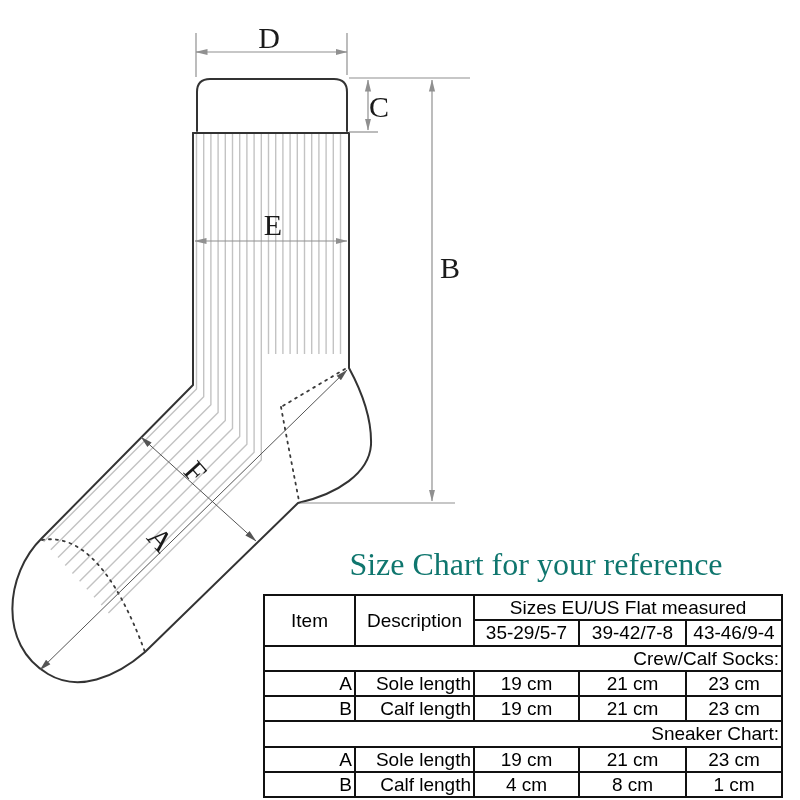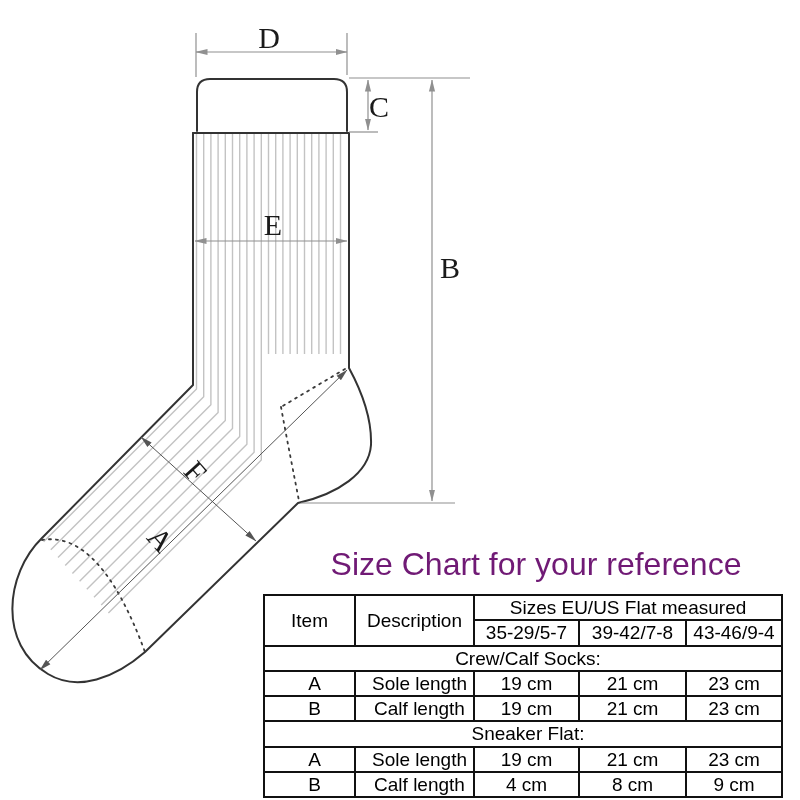--- a/index.html
+++ b/index.html
@@ -8,28 +8,28 @@
   #sock-svg{position:absolute;left:0;top:0;}
   
   .outline{fill:none;stroke:#333333;stroke-width:2;stroke-linejoin:round;stroke-linecap:round;}
   .ribs path{fill:none;stroke:#c3c3c3;stroke-width:1.4;stroke-linejoin:round;}
   .dim{fill:none;stroke:#909090;stroke-width:1.2;}
   .dimdark{fill:none;stroke:#555555;stroke-width:1;}
   .dashed{fill:none;stroke:#3a3a3a;stroke-width:1.8;stroke-dasharray:2 5;stroke-linecap:round;}
   .dimlabel{font-family:"Liberation Serif","DejaVu Serif",serif;font-size:30px;fill:#1a1a1a;}
   
   #chart-title{position:absolute;left:286px;top:546px;width:500px;text-align:center;
-               font-size:32px;line-height:36px;color:#701a75;white-space:nowrap;}
+               font-size:32px;line-height:36px;color:#0f766e;white-space:nowrap;font-family:Liberation Serif, serif;}
   
   #size-table{position:absolute;left:263px;top:594px;border-collapse:collapse;table-layout:fixed;}
   #size-table td{border:2px solid #111111;font-size:19px;line-height:1.12;color:#000;
                  padding:1px 2px;height:21px;white-space:nowrap;overflow:hidden;
                  font-family:"Liberation Sans",sans-serif;}
   #size-table td.c{text-align:center;}
-  #size-table td.l{text-align:center;padding-left:12px;}
+  #size-table td.l{text-align:right;padding-left:12px;}
 </style>
 </head>
 <body>
 
 <div id="stage">
 
   <svg id="sock-svg" width="800" height="800" viewBox="0 0 800 800" xmlns="http://www.w3.org/2000/svg">
     <defs>
       <marker id="ag" markerUnits="userSpaceOnUse" viewBox="0 0 12 8" refX="11.5" refY="4" markerWidth="12" markerHeight="8" orient="auto-start-reverse">
         <path d="M0,0.9 L12,4 L0,7.1 z" fill="#909090"></path>
@@ -130,31 +130,31 @@
       </tr>
       <tr>
         <td class="l">B</td>
         <td class="l">Calf length</td>
         <td class="c">19 cm</td>
         <td class="c">21 cm</td>
         <td class="c">23 cm</td>
       </tr>
 
       <tr>
-        <td colspan="5" class="l">Sneaker Flat:</td>
+        <td colspan="5" class="l">Sneaker Chart:</td>
       </tr>
       <tr>
         <td class="l">A</td>
         <td class="l">Sole length</td>
         <td class="c">19 cm</td>
         <td class="c">21 cm</td>
         <td class="c">23 cm</td>
       </tr>
       <tr>
         <td class="l">B</td>
         <td class="l">Calf length</td>
         <td class="c">4 cm</td>
         <td class="c">8 cm</td>
-        <td class="c">9 cm</td>
+        <td class="c">1 cm</td>
       </tr>
     </tbody>
   </table>
 </div>
 
 </body></html>

